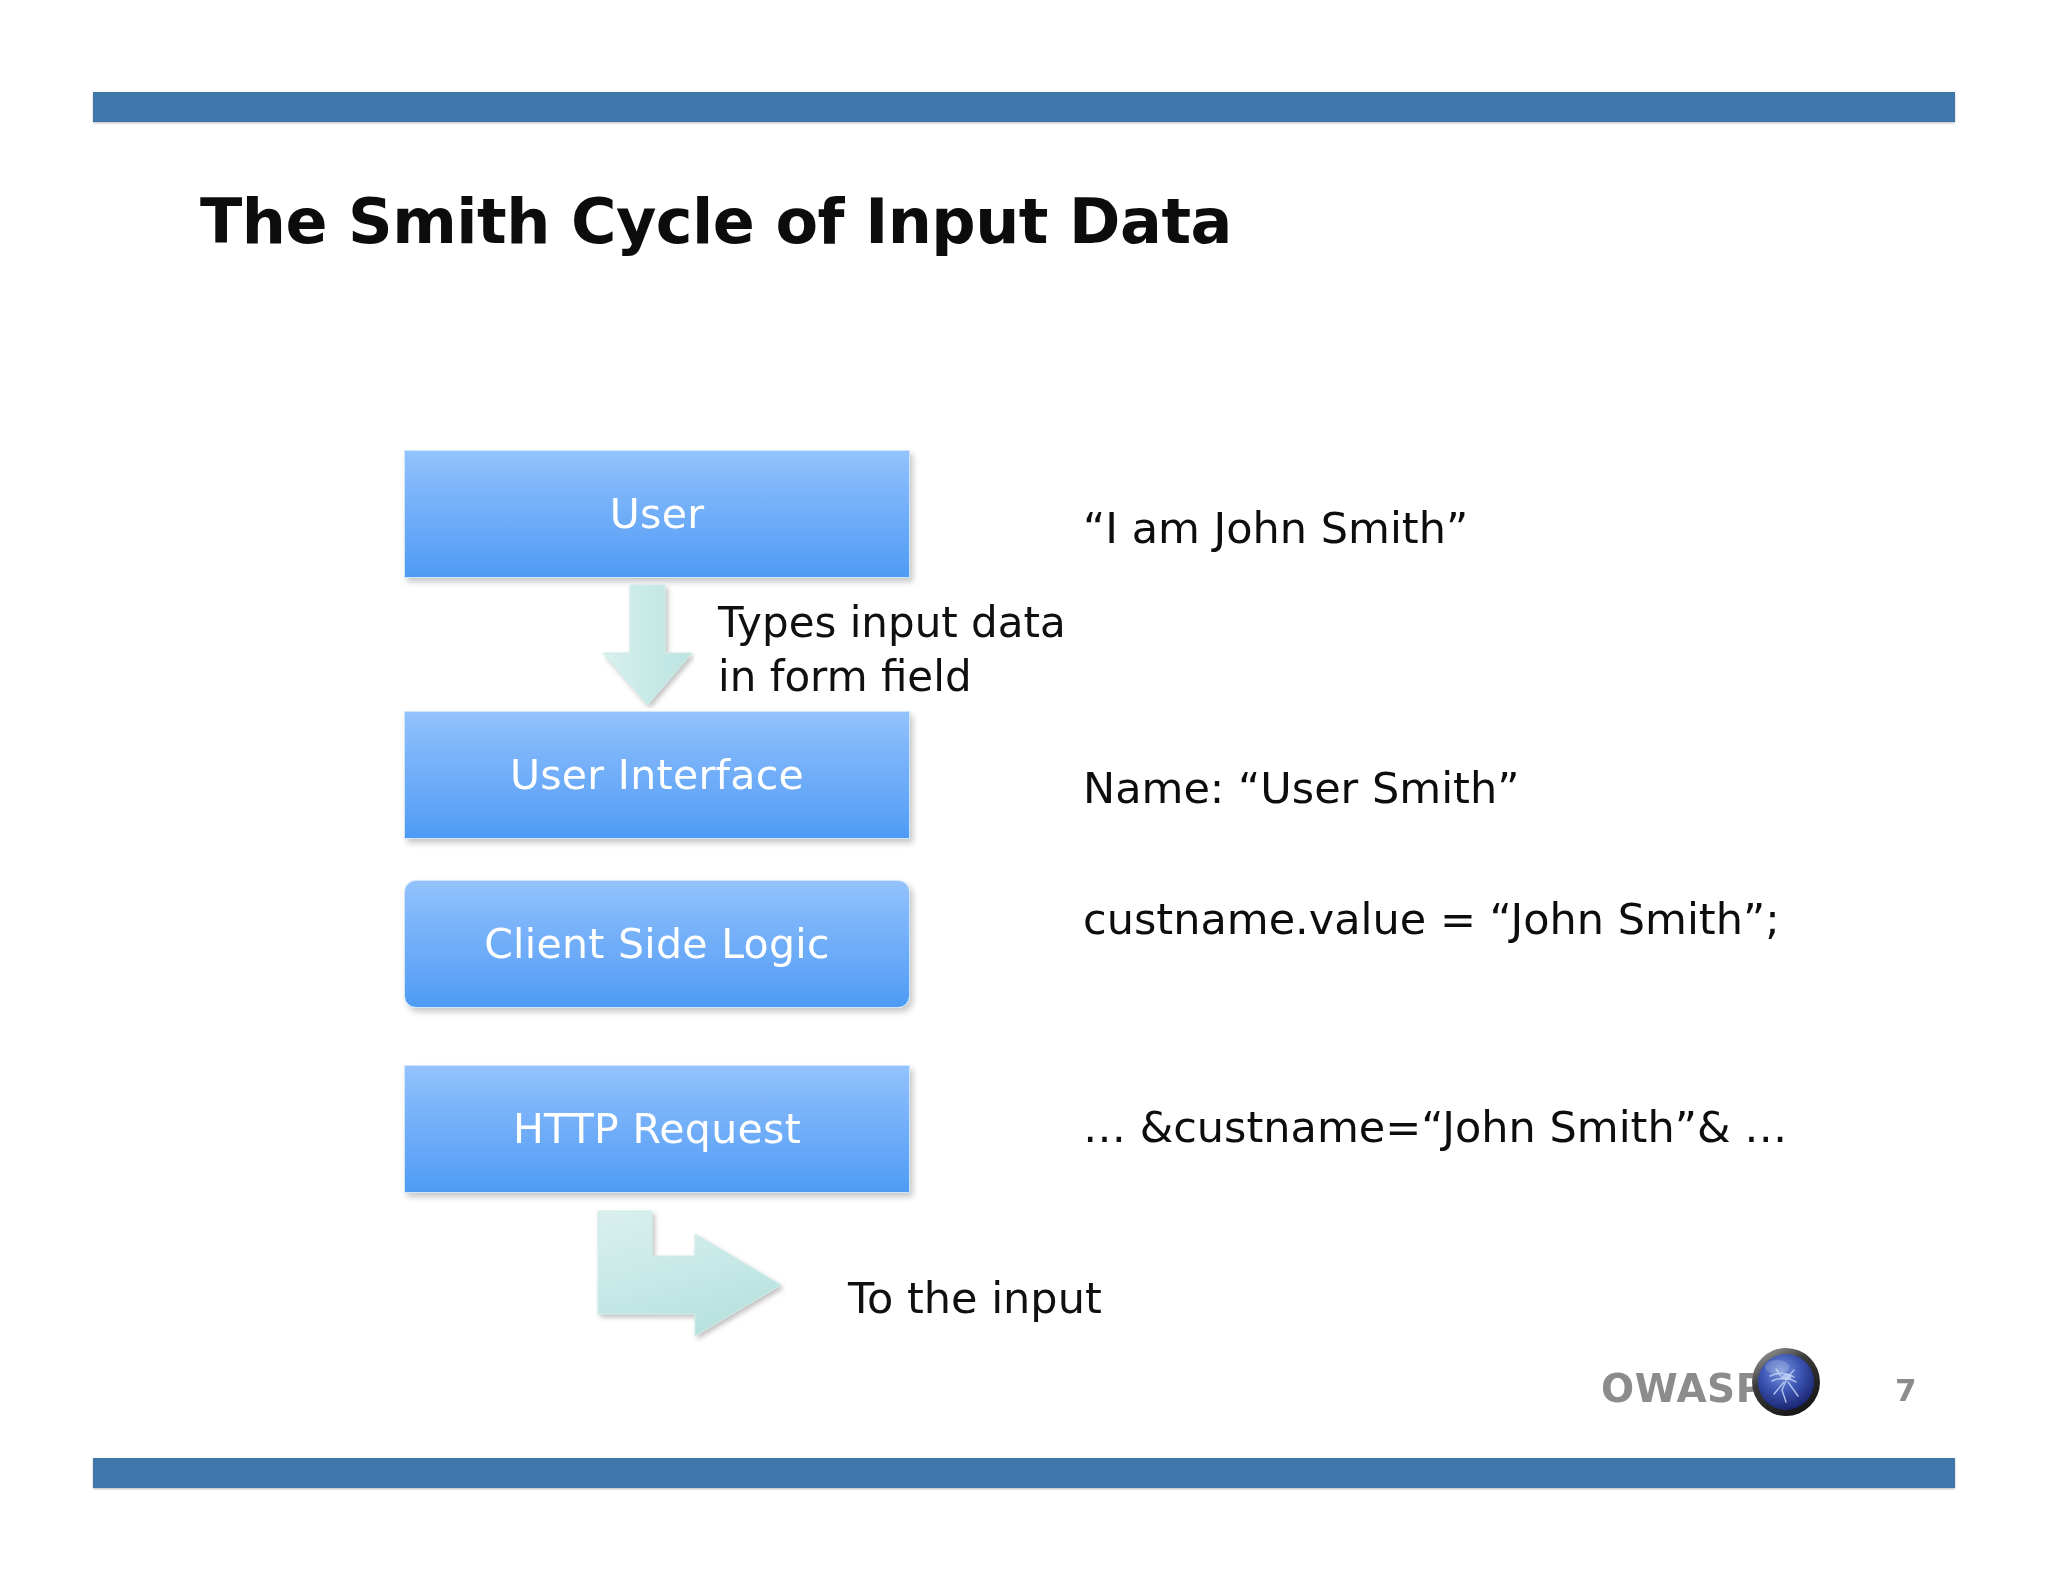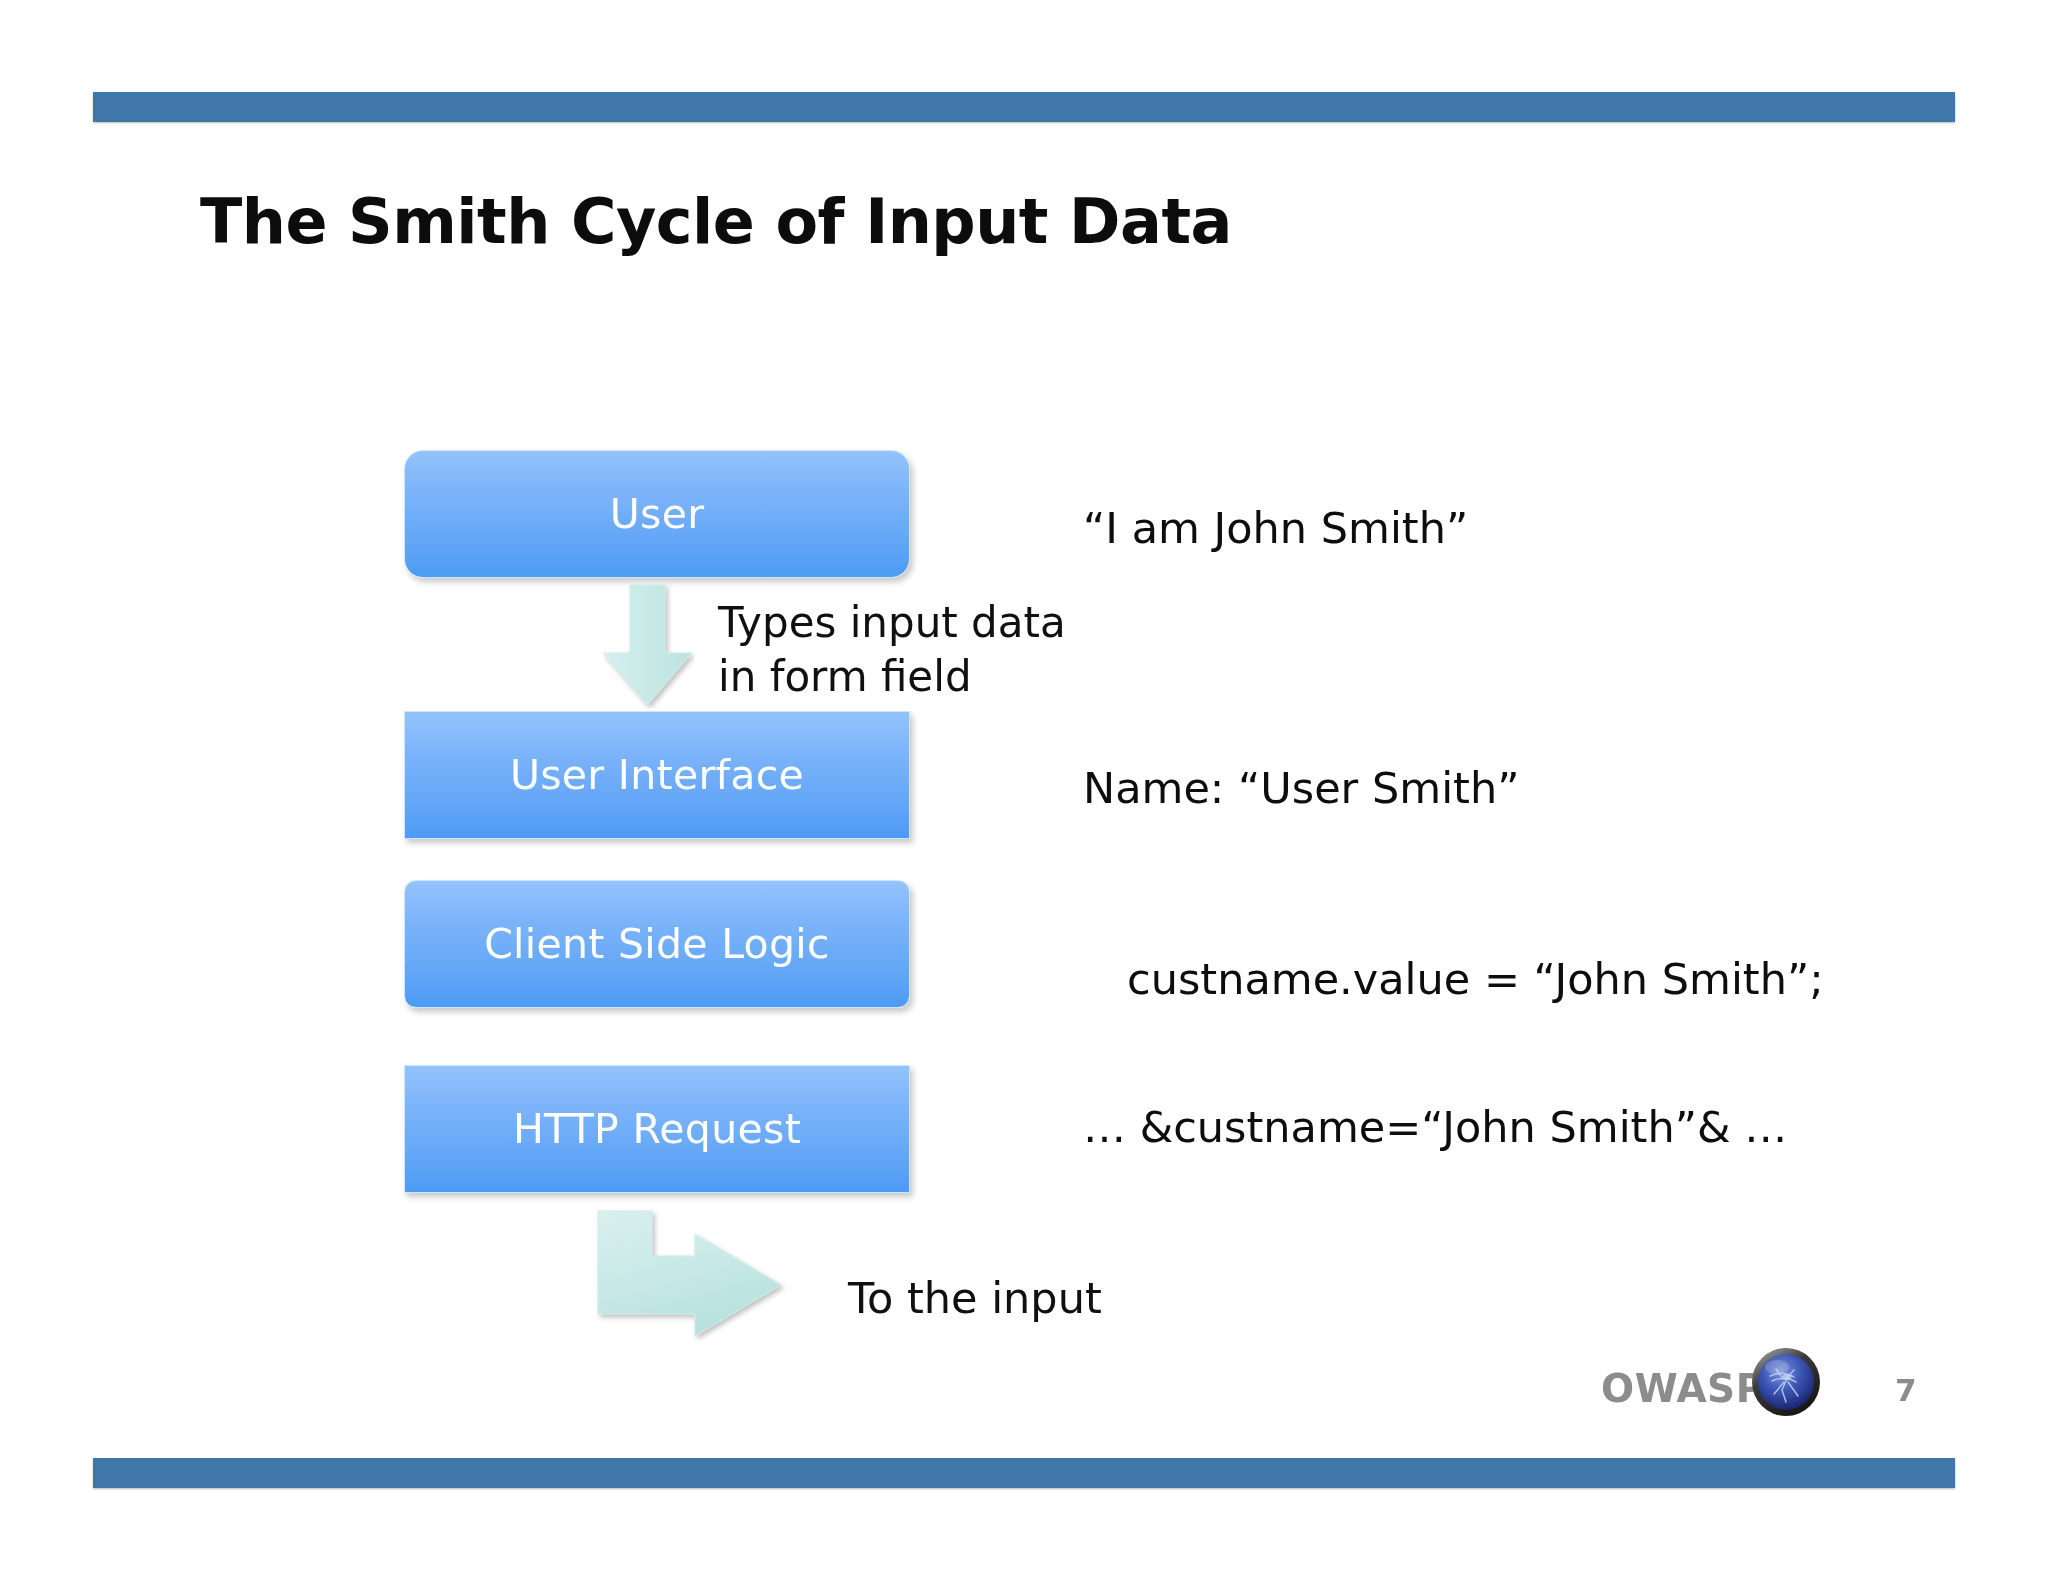--- a/index.html
+++ b/index.html
@@ -54,38 +54,38 @@
     align-items: center;
     justify-content: center;
   }
   .flow-box .flow-label {
     color: #ffffff;
     font-size: 41px;
     font-family: "DejaVu Sans", sans-serif;
     letter-spacing: 0.3px;
     line-height: 1;
   }
-  .box-user   { top: 450px; border-radius: 19px; }
+  .box-user   { top: 450px; }
   .box-ui     { top: 711px; text-align: right; }
   .box-logic  { top: 880px; border-radius: 12px; }
   .box-http   { top: 1065px; }
 
   
   .value-text {
     position: absolute;
     left: 1083px;
     font-size: 43px;
     font-family: "DejaVu Sans", sans-serif;
     color: #0d0d0d;
     white-space: nowrap;
     line-height: 1.1;
   }
   .val-user  { top: 468px; margin-top: 37px; }
   .val-ui    { top: 765px; }
-  .val-logic { top: 956px; margin-left: 44px; }
+  .val-logic { top: 896px; }
   .val-http  { top: 1104px; }
 
   
   .arrow-note {
     position: absolute;
     left: 718px;
     top: 596px;
     font-size: 42px;
     font-family: "DejaVu Sans", sans-serif;
     color: #101010;

